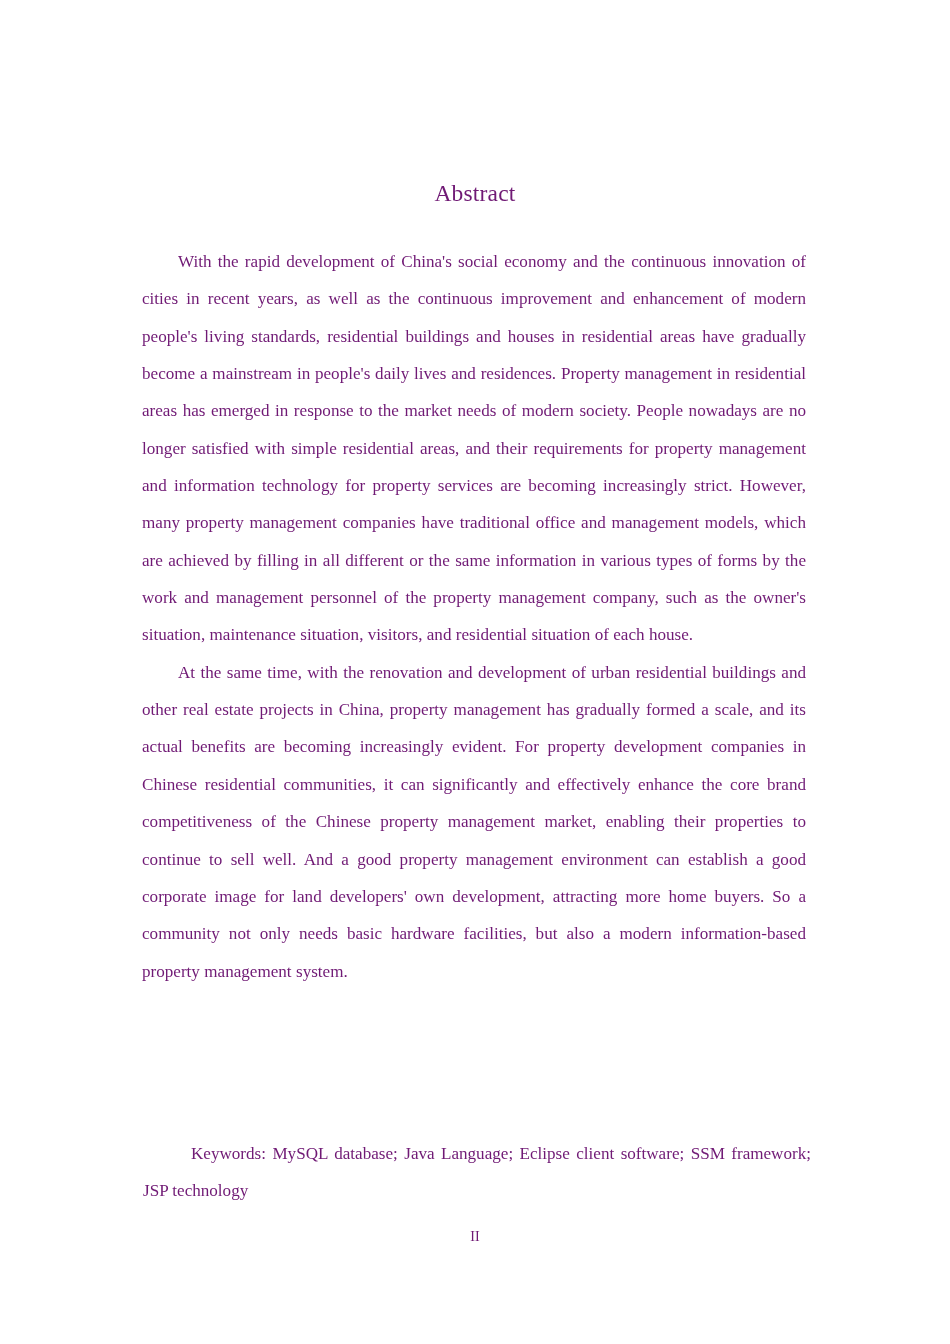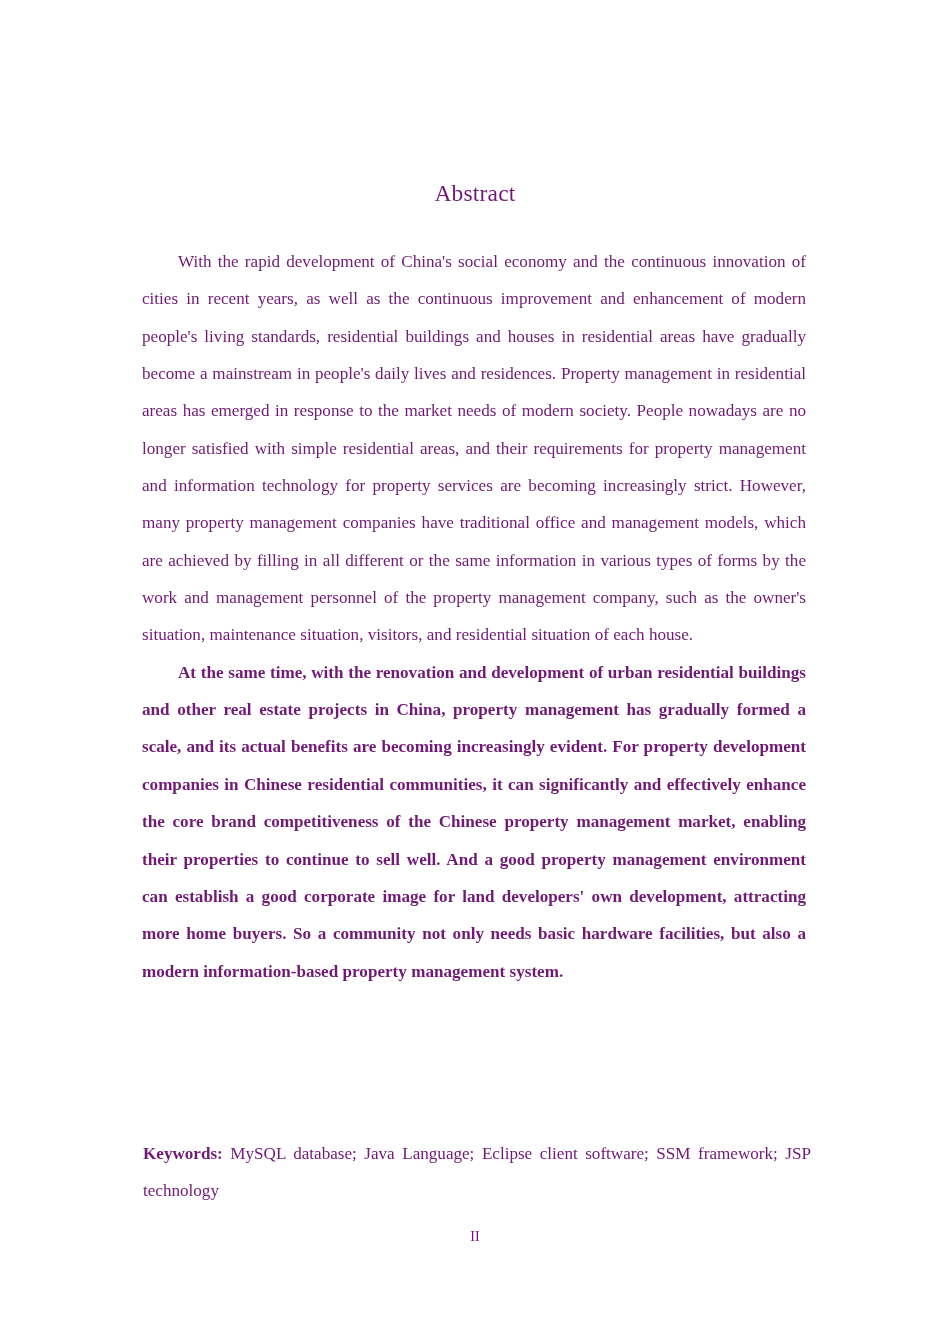--- a/index.html
+++ b/index.html
@@ -44,36 +44,37 @@
   .para {
     margin: 0;
     font-size: 17.1px;
     line-height: 37.35px;
     text-align: justify;
     text-justify: inter-word;
     text-indent: 36px;
     hyphens: none;
     word-spacing: 0.1px;
   }
-  .para + .para { margin-top: 0; font-weight: bold; }
+  .para + .para { margin-top: 0; }
 
   
   .keywords {
     position: absolute;
     top: 1135px;
     left: 143px;
     width: 668px;
     margin: 0;
     font-size: 17.1px;
     line-height: 37.35px;
     text-align: justify;
     text-indent: 0;
   }
   .keywords .kw-label {
-    font-weight: 700;
+    font-weight: 400;
+    margin-left: 48px;
   }
 
   
   .page-number {
     position: absolute;
     top: 1228px;
     left: 0;
     width: 950px;
     text-align: center;
     font-size: 14px;

